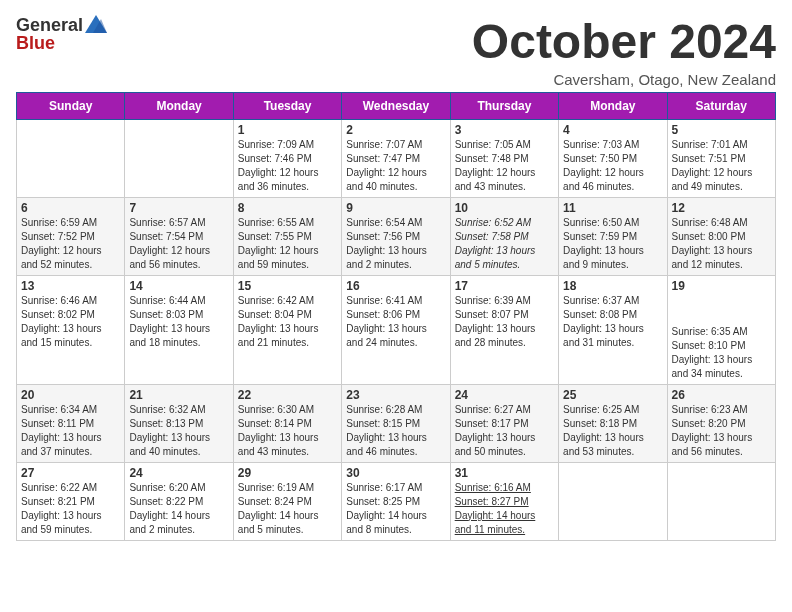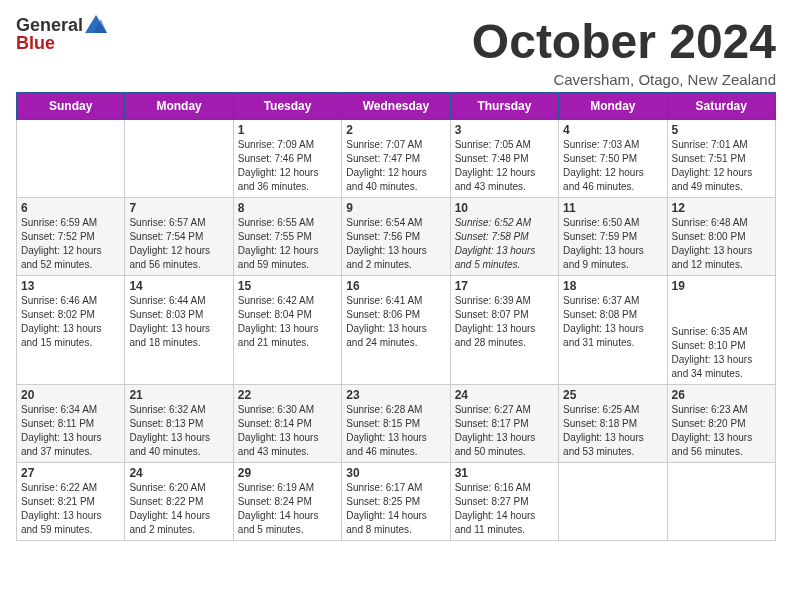--- a/index.html
+++ b/index.html
@@ -311,21 +311,21 @@
 Daylight: 14 hours and 5 minutes.</div>
         </td>
         <td>
           <span class="day-num">30</span>
           <div class="day-info" style="white-space: pre-line;">Sunrise: 6:17 AM
 Sunset: 8:25 PM
 Daylight: 14 hours and 8 minutes.</div>
         </td>
         <td>
           <span class="day-num">31</span>
-          <div class="day-info" style="white-space: pre-line;">Sunrise: 6:16 AM
+          <div class="day-info" style="white-space: pre-line; text-decoration: underline;">Sunrise: 6:16 AM
 Sunset: 8:27 PM
 Daylight: 14 hours and 11 minutes.</div>
         </td>
         <td class="empty-cell"></td>
         <td class="empty-cell"></td>
       </tr>
     </tbody>
 </table>
 
 </body></html>

